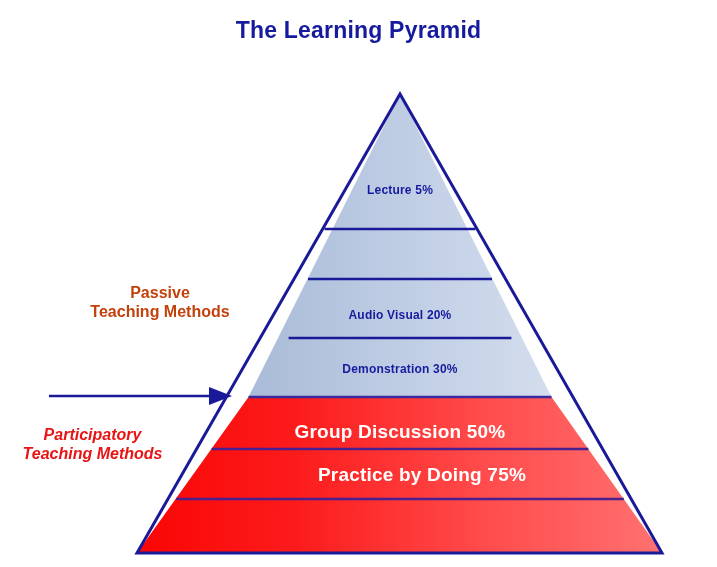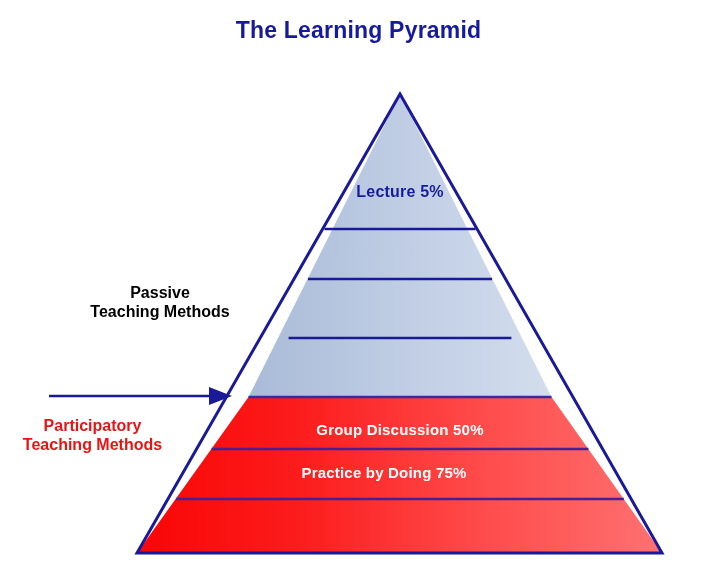--- a/index.html
+++ b/index.html
@@ -46,39 +46,39 @@
   
   .band-label {
     position: absolute;
     text-align: center;
     font-weight: bold;
     white-space: nowrap;
     pointer-events: none;
   }
   .band-label.passive {
     color: #161b9e;
-    font-size: 16px;
+    font-size: 12px;
     letter-spacing: 0.2px;
   }
   .band-label.participatory {
     color: #ffffff;
-    font-size: 15px;
+    font-size: 19px;
     letter-spacing: 0.2px;
   }
 
   
   .side-caption {
     position: absolute;
     text-align: center;
     font-weight: bold;
     line-height: 1.18;
     white-space: nowrap;
   }
   .side-caption.blue {
-    color: #000000;
+    color: #c2410c;
     font-size: 16px;
   }
   .side-caption.red {
     color: #e81414;
     font-size: 16px;
   }
   .side-caption .ln {
     display: block;
   }
 </style>
@@ -121,30 +121,32 @@
 
     <g>
       <line x1="49" y1="396" x2="214" y2="396" stroke="#1a1a99" stroke-width="2.6"></line>
       <polygon points="232,396 209,387 209,405" fill="#1a1a99"></polygon>
     </g>
   </svg>
 
   <div class="band-label passive" style="left:300px; top:183px; width:200px;">Lecture 5%</div>
 
 
+  <div class="band-label passive" style="left:295px; top:308px; width:210px;">Audio Visual 20%</div>
 
+  <div class="band-label passive" style="left:290px; top:362px; width:220px;">Demonstration 30%</div>
 
   <div class="band-label participatory" style="left:270px; top:421px; width:260px;">Group Discussion 50%</div>
 
-  <div class="band-label participatory" style="left:254px; top:464px; width:260px;">Practice by Doing 75%</div>
+  <div class="band-label participatory" style="left:266px; top:464px; width:260px;text-align:right;">Practice by Doing 75%</div>
 
 
   <div class="side-caption blue" style="left:60px; top:284px; width:200px;">
     <span class="ln">Passive</span>
     <span class="ln">Teaching Methods</span>
   </div>
 
-  <div class="side-caption red" style="left:0px; top:417px; width:185px;">
+  <div class="side-caption red" style="left:0px; top:426px; width:185px;font-style:italic;">
     <span class="ln">Participatory</span>
     <span class="ln">Teaching Methods</span>
   </div>
 
 </div>
 
 </body></html>

